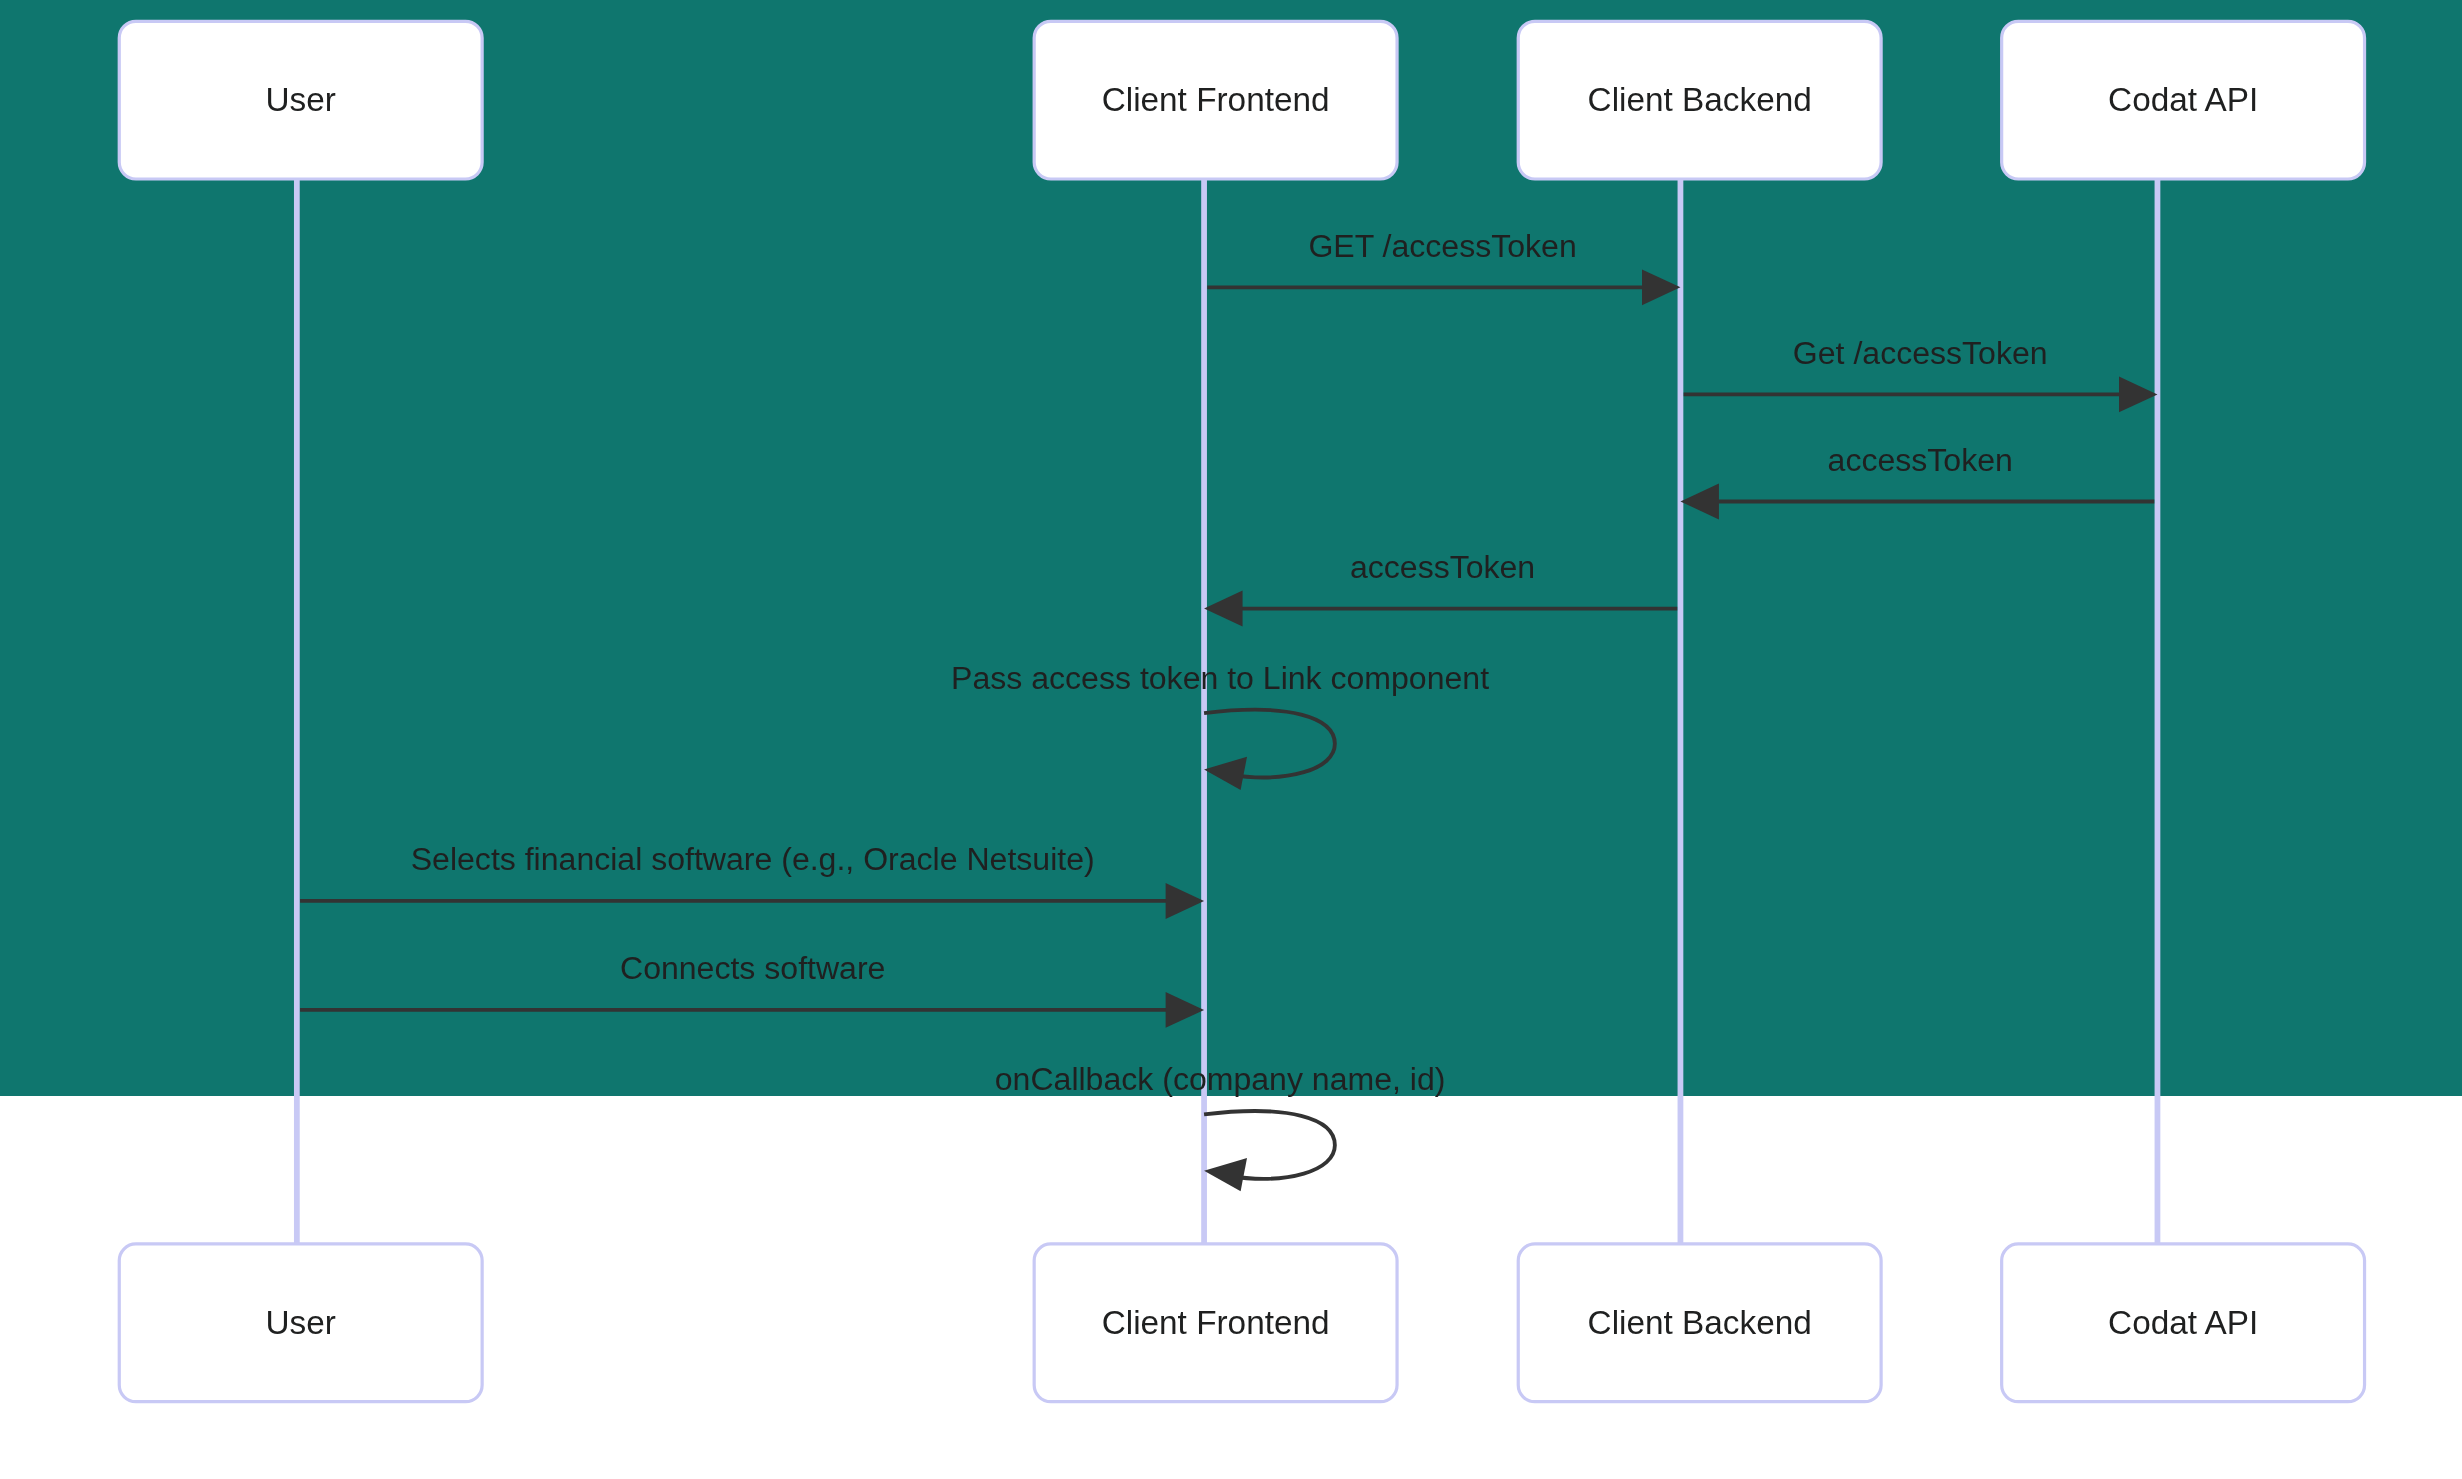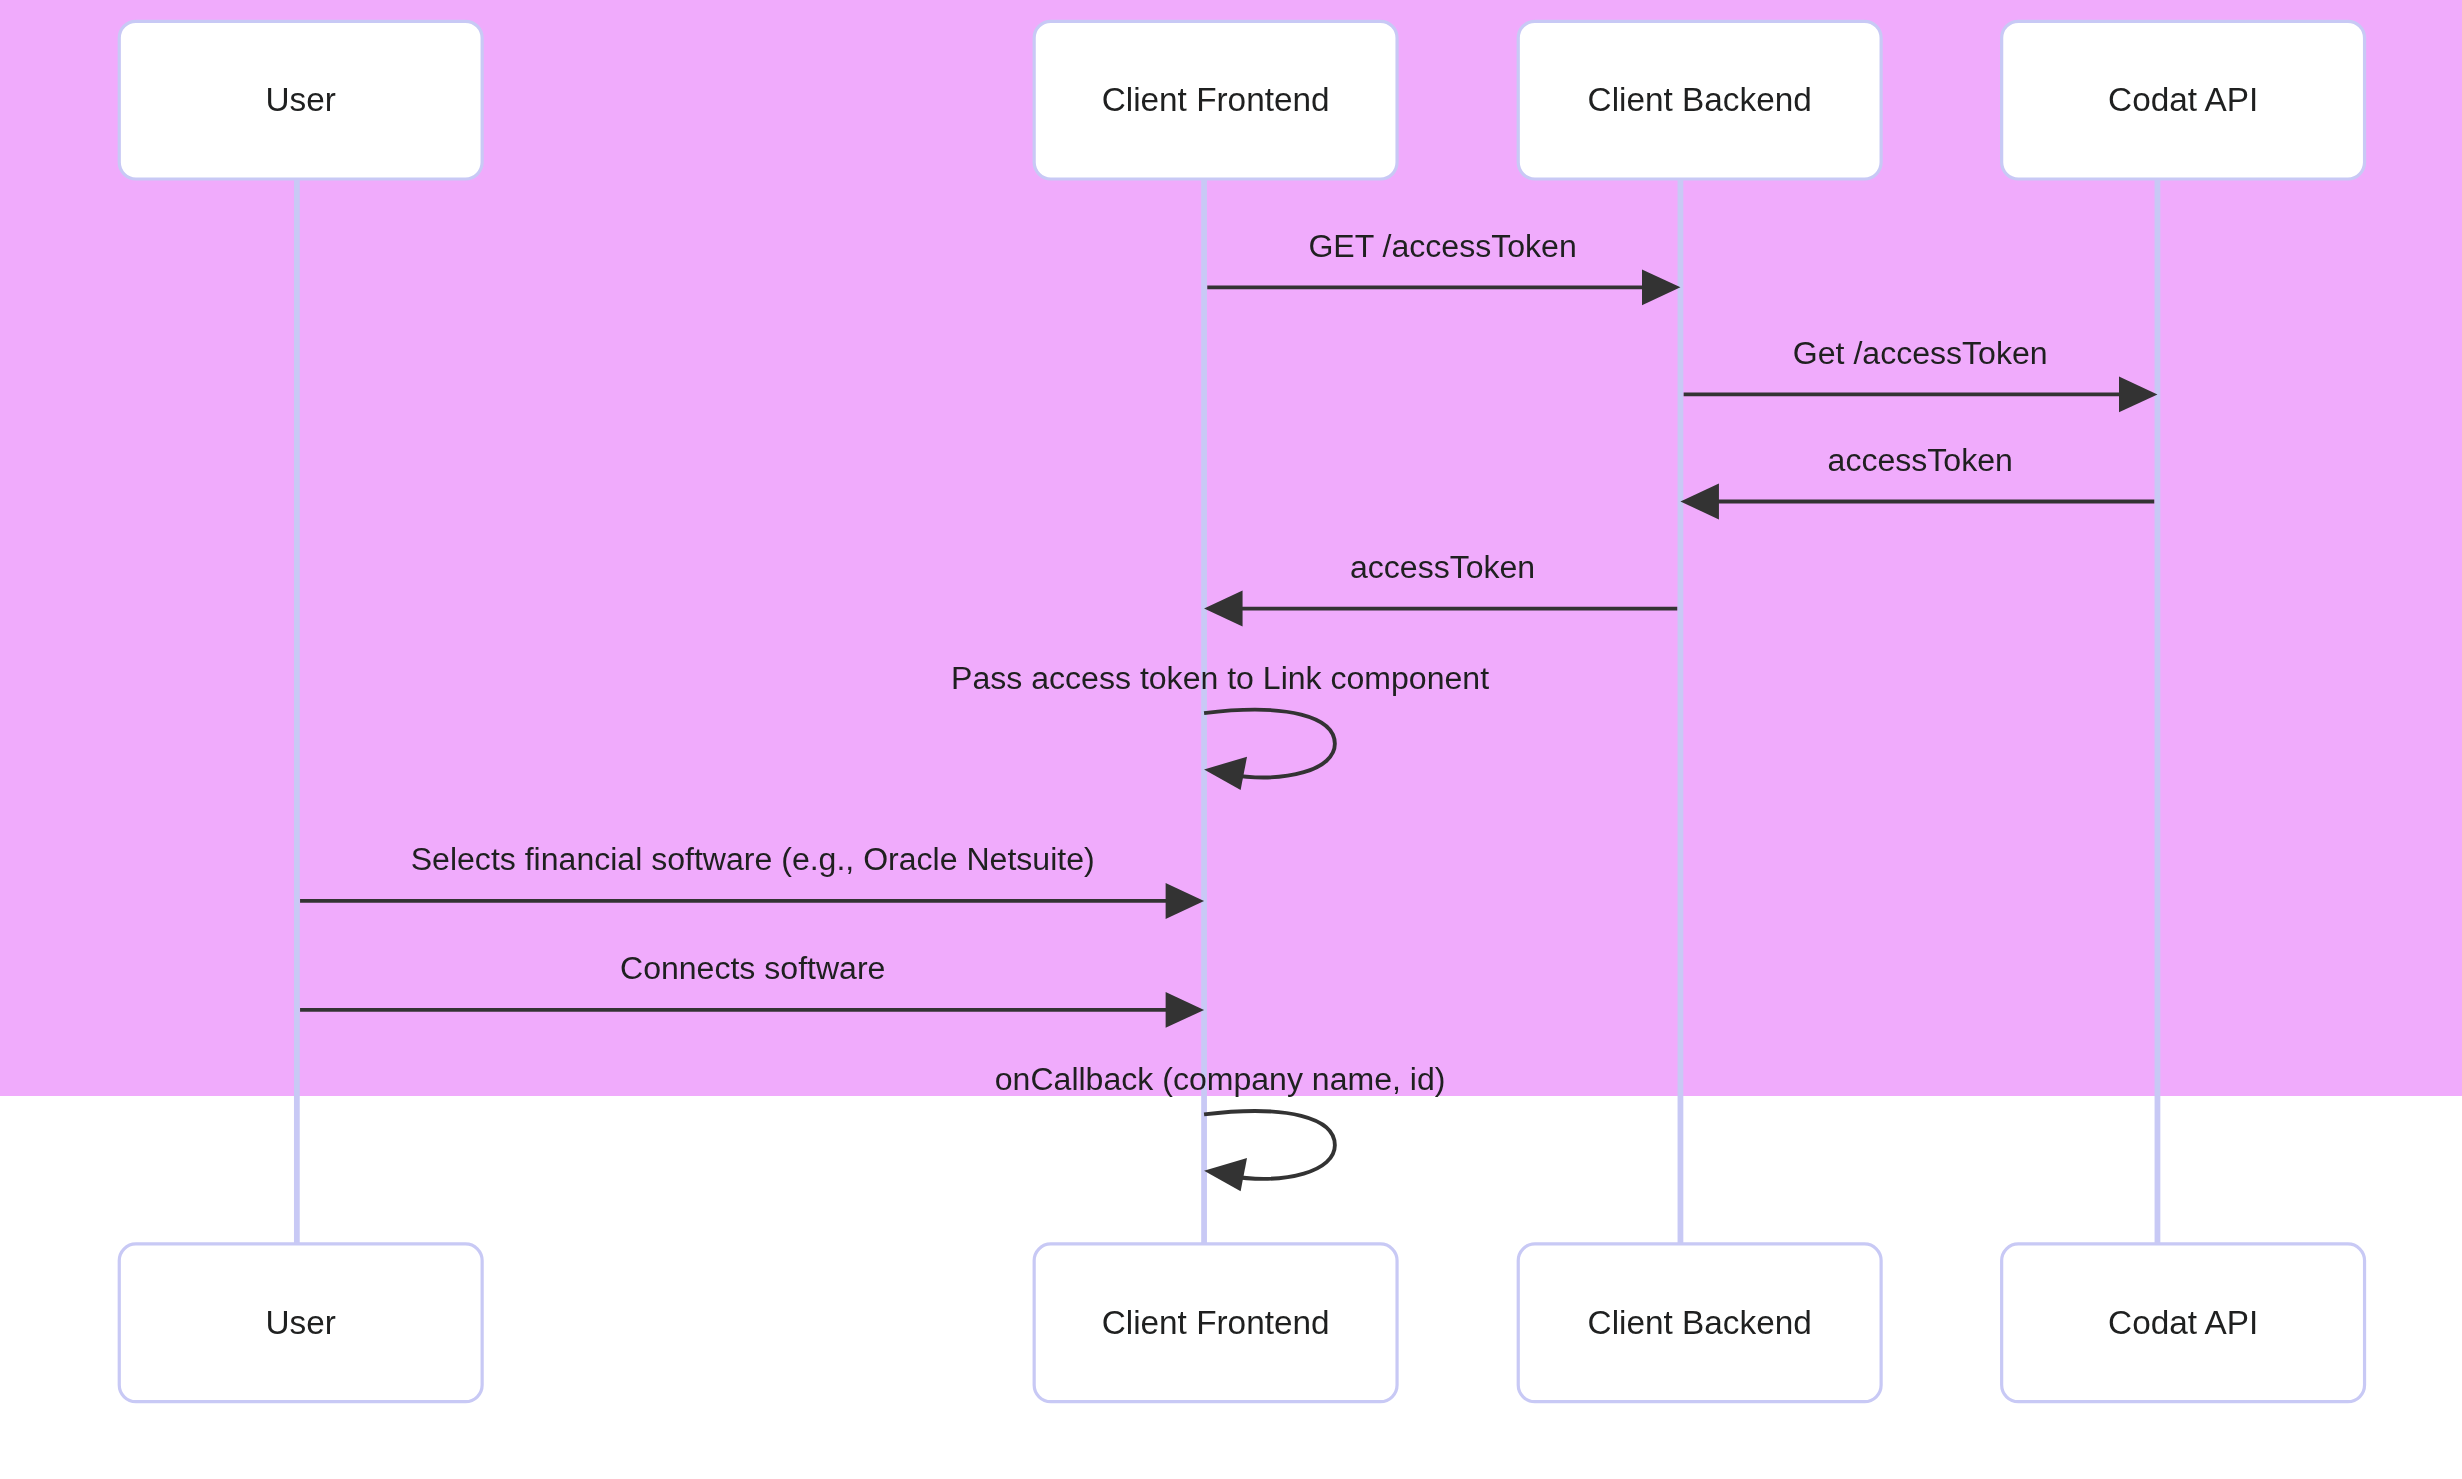--- a/index.html
+++ b/index.html
@@ -10,21 +10,21 @@
   body {
     width: 2462px;
     height: 1480px;
     font-family: "Liberation Sans", sans-serif;
     overflow: hidden;
   }
   #diagram-root {
     position: relative;
     width: 2462px;
     height: 1096px;
-    background: #f0abfc;
+    background: #0f766e;
   }
   svg#sequence-svg {
     display: block;
     width: 2462px;
     height: 1480px;
   }
   .actor-box {
     fill: #ffffff;
     stroke: #c8c9f5;
     stroke-width: 5;

